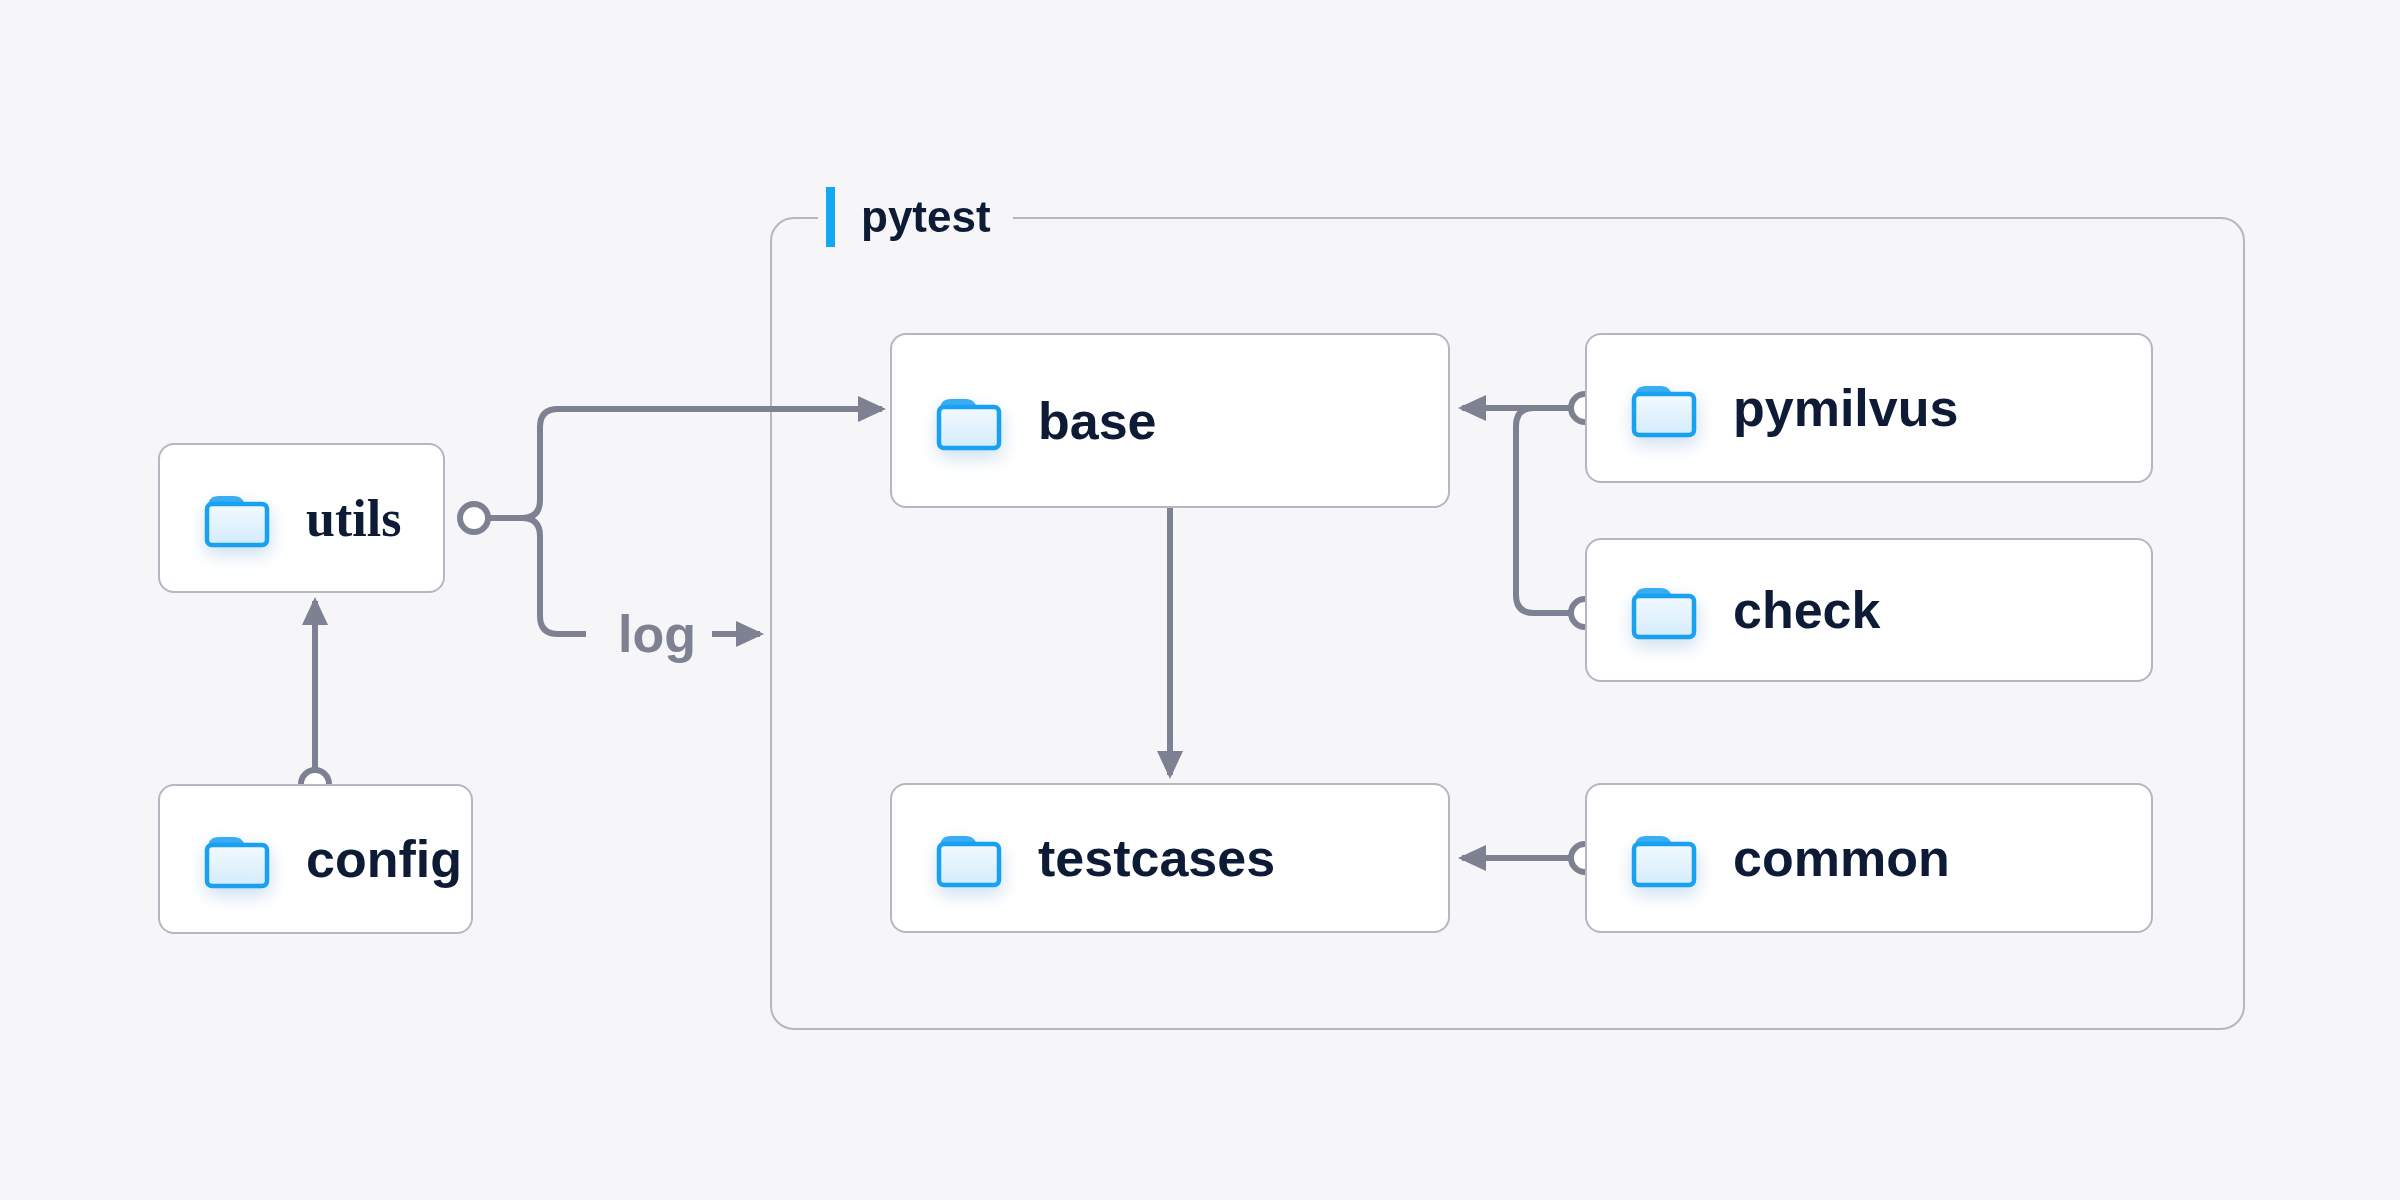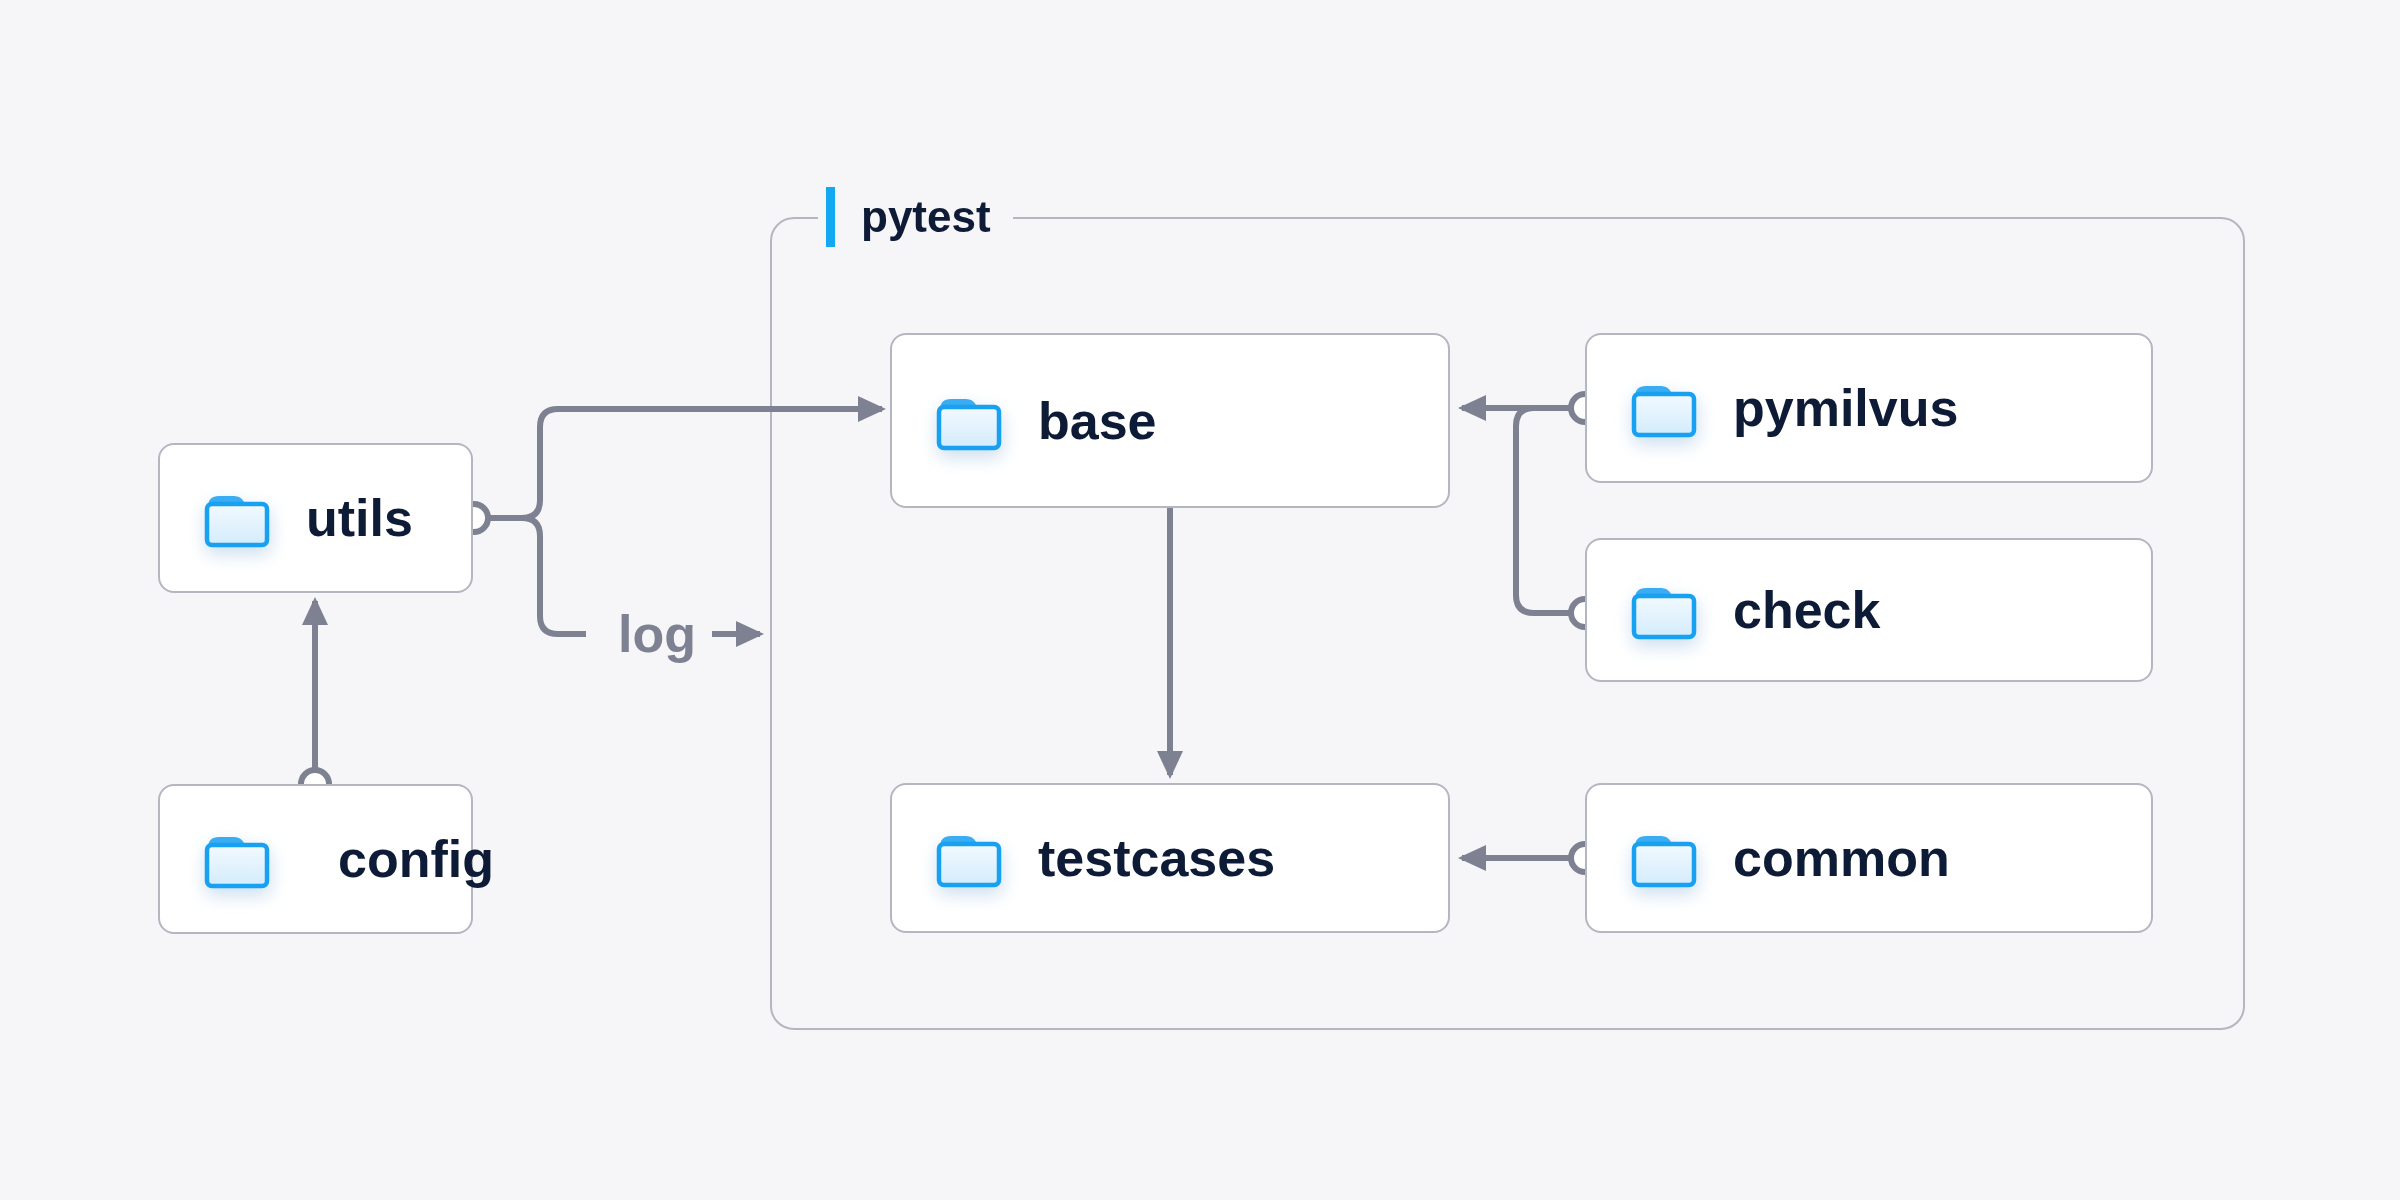--- a/index.html
+++ b/index.html
@@ -26,22 +26,22 @@
 
   
   .wires{position:absolute;left:0;top:0;z-index:2;}
 
   
   .node{
     position:absolute;background:#ffffff;border:2px solid #b4b6c1;
     border-radius:16px;box-sizing:border-box;
     display:flex;align-items:center;padding-left:40px;z-index:3;
   }
-  .node-utils    {left:158px;top:443px;width:315px;height:150px;}
-  .node-config   {left:158px;top:784px;width:315px;height:150px;gap:32px;}
+  .node-utils    {left:158px;top:443px;width:287px;height:150px;font-family:Liberation Serif, serif;}
+  .node-config   {left:158px;top:784px;width:315px;height:150px;}
   .node-base     {left:890px;top:333px;width:560px;height:175px;}
   .node-pymilvus {left:1585px;top:333px;width:568px;height:150px;}
   .node-check    {left:1585px;top:538px;width:568px;height:144px;}
   .node-testcases{left:890px;top:783px;width:560px;height:150px;}
   .node-common   {left:1585px;top:783px;width:568px;height:150px;}
 
   .folder{display:block;}
   .folder svg{display:block;filter:drop-shadow(1px 7px 9px rgba(110,160,210,0.35));}
   .nlabel{font-size:52px;font-weight:700;color:#0d1b36;margin-left:32px;white-space:nowrap;}
 

